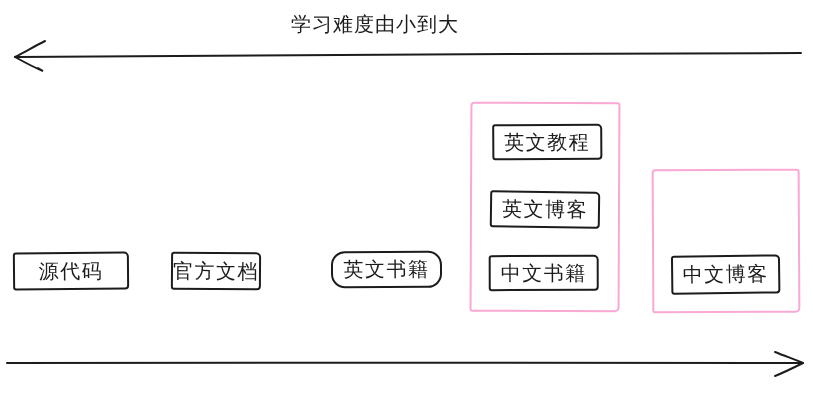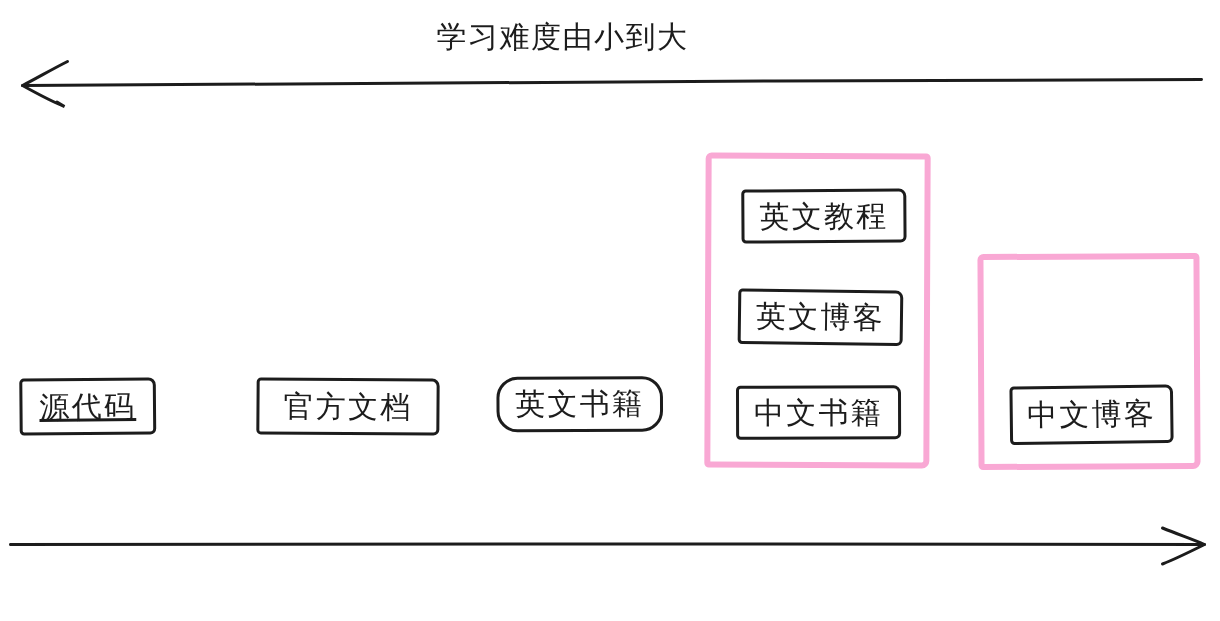--- a/index.html
+++ b/index.html
@@ -50,27 +50,27 @@
     display: flex;
     align-items: center;
     justify-content: center;
     font-size: 20px;
     letter-spacing: 1.5px;
     white-space: nowrap;
   }
   .group-box {
     position: absolute;
     box-sizing: border-box;
-    border: 4px solid #f9a8d4;
+    border: 2px solid #f9a8d4;
     border-radius: 4px 3px 5px 3px;
     background: #ffffff;
   }
   
-  .b-source   { left: 13px;  top: 252px; width: 91px; height: 38px; transform: rotate(-0.5deg); text-decoration: underline; }
-  .b-docs     { left: 171px; top: 252px; width: 122px; height: 38px; transform: rotate(0.4deg); }
+  .b-source   { left: 13px;  top: 252px; width: 116px; height: 38px; transform: rotate(-0.5deg); }
+  .b-docs     { left: 171px; top: 252px; width: 90px; height: 38px; transform: rotate(0.4deg); }
   .b-enbooks  { left: 331px; top: 251px; width: 111px; height: 37px; transform: rotate(-0.3deg); border-radius: 14px; }
 
   .g-english  { left: 470px; top: 102px; width: 150px; height: 210px; transform: rotate(0.25deg); }
   .g-english .i-entut  { left: 20px; top: 20px;  width: 110px; height: 36px; transform: rotate(-0.6deg); }
   .g-english .i-enblog { left: 18px; top: 87px;  width: 110px; height: 37px; transform: rotate(0.5deg); }
   .g-english .i-cnbook { left: 17px; top: 151px; width: 110px; height: 36px; transform: rotate(-0.4deg); }
 
   .g-chinese  { left: 652px; top: 169px; width: 148px; height: 144px; transform: rotate(-0.3deg); }
   .g-chinese .i-cntut  { left: 17px; top: 20px; width: 109px; height: 37px; transform: rotate(0.5deg); }
   .g-chinese .i-cnblog { left: 17px; top: 84px; width: 109px; height: 39px; transform: rotate(-0.4deg); }

